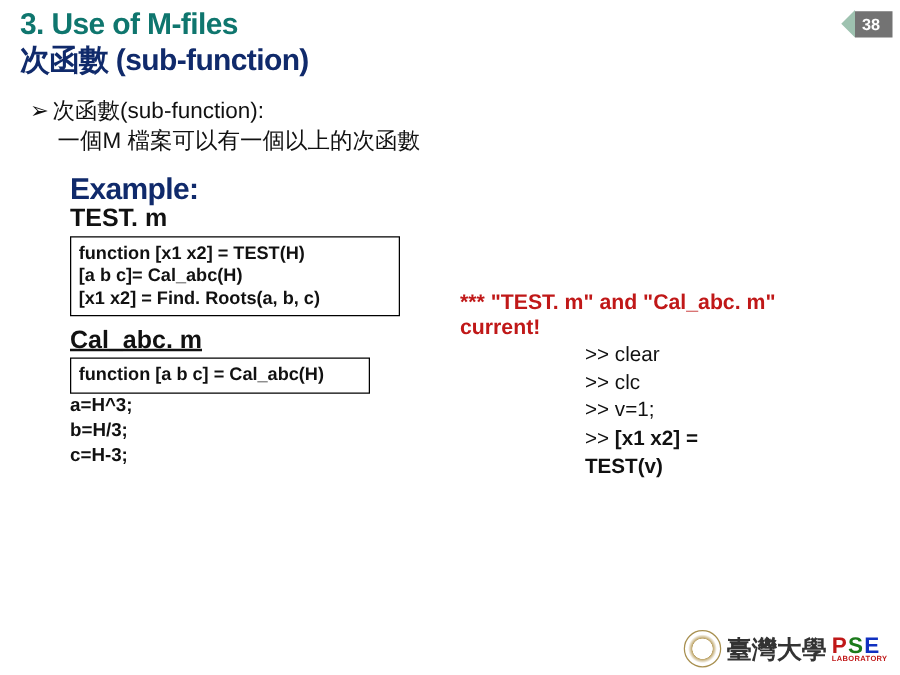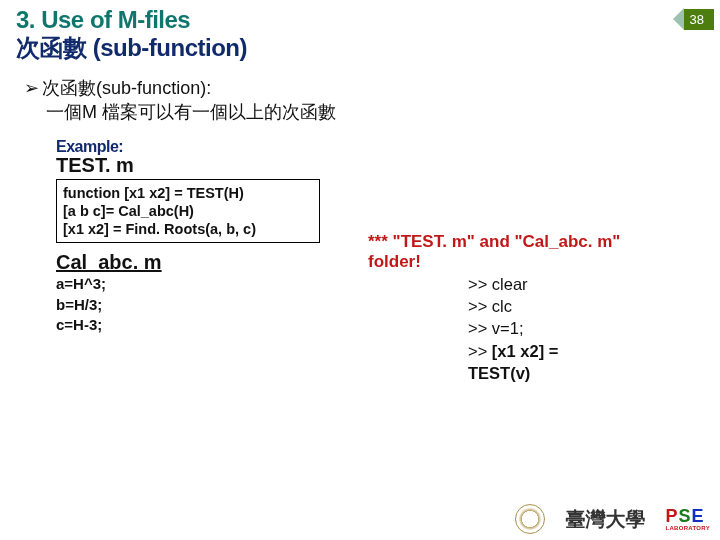--- a/index.html
+++ b/index.html
@@ -36,24 +36,24 @@
     display: flex;
     align-items: center;
   }
   .pagenum-tri {
     width: 0; height: 0;
     border-top: 11px solid transparent;
     border-bottom: 11px solid transparent;
     border-right: 11px solid #9ec2b0;
   }
   .pagenum-box {
-    background: #4d7c0f;
+    background: #737373;
     color: #fff;
     font-size: 13px;
-    font-weight: 400;
+    font-weight: 700;
     padding: 3px 10px 3px 6px;
   }
   .body-area {
     padding: 6px 24px 0 24px;
   }
   .bullet-row {
     font-size: 18px;
     color: #111;
     margin-top: 2px;
   }
@@ -63,21 +63,21 @@
   }
   .sub-row {
     font-size: 18px;
     color: #111;
     margin-left: 22px;
     margin-top: 0px;
   }
   .example-label {
     margin-left: 32px;
     margin-top: 14px;
-    font-size: 16px;
+    font-size: 24px;
     font-weight: 900;
     color: #102a6b;
     letter-spacing: -0.5px;
   }
   .filename {
     margin-left: 32px;
     font-size: 20px;
     font-weight: 900;
     color: #111;
     margin-top: -2px;
@@ -137,21 +137,21 @@
     color: #111;
     line-height: 1.35;
   }
   .cmd-block .cmd b { font-weight: 900; }
   .footer {
     position: absolute;
     right: 10px;
     bottom: 6px;
     display: flex;
     align-items: center;
-    gap: 20px;
+    gap: 4px;
     margin-top: 14px;
   }
   .logo-seal {
     width: 30px; height: 30px;
     border-radius: 50%;
     background: radial-gradient(circle,#fff 40%,#bda468 42%,#fff 58%);
     border: 1px solid #a89050;
   }
   .logo-text {
     font-family: "DFKai-SB","KaiTi",serif;
@@ -190,32 +190,35 @@
   <div class="filename">TEST. m</div>
 
   <div class="code-box cb1">
     <div class="line">function [x1 x2] = TEST(H)</div>
     <div class="line">[a b c]= Cal_abc(H)</div>
     <div class="line">[x1 x2] = Find. Roots(a, b, c)</div>
   </div>
 
   <div class="filename2">Cal_abc. m</div>
 
+  <div class="code-box cb2">
+    <div class="line">function [a b c] = Cal_abc(H)</div>
+  </div>
 
   <div class="code-lines">
     <div class="line">a=H^3;</div>
     <div class="line">b=H/3;</div>
     <div class="line">c=H-3;</div>
   </div>
 
 </div>
 
 <div class="right-col">
   <div class="note-red">*** "TEST. m" and "Cal_abc. m"</div>
-  <div class="note-red">folder!</div>
+  <div class="note-red">current!</div>
   <div class="cmd-block">
     <div class="cmd">&gt;&gt; clear</div>
     <div class="cmd">&gt;&gt; clc</div>
     <div class="cmd">&gt;&gt; v=1;</div>
     <div class="cmd"><span>&gt;&gt; </span><b>[x1 x2] =</b></div>
     <div class="cmd"><b>TEST(v)</b></div>
   </div>
 </div>
 
 <div class="footer">

